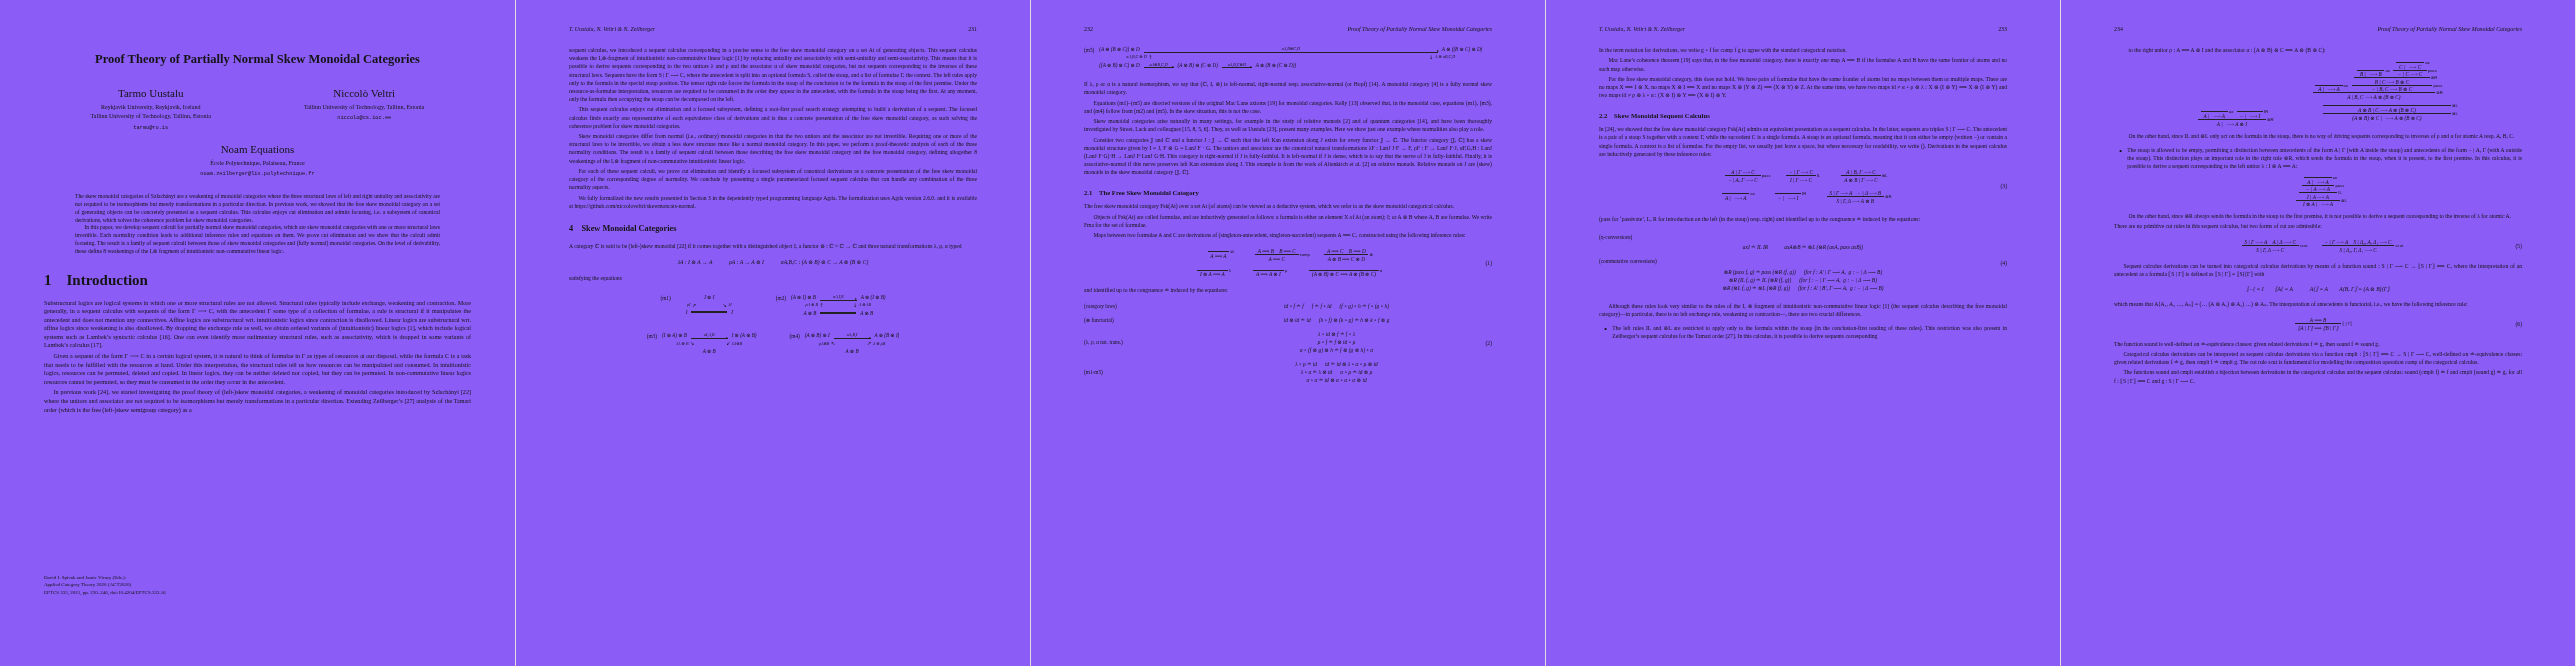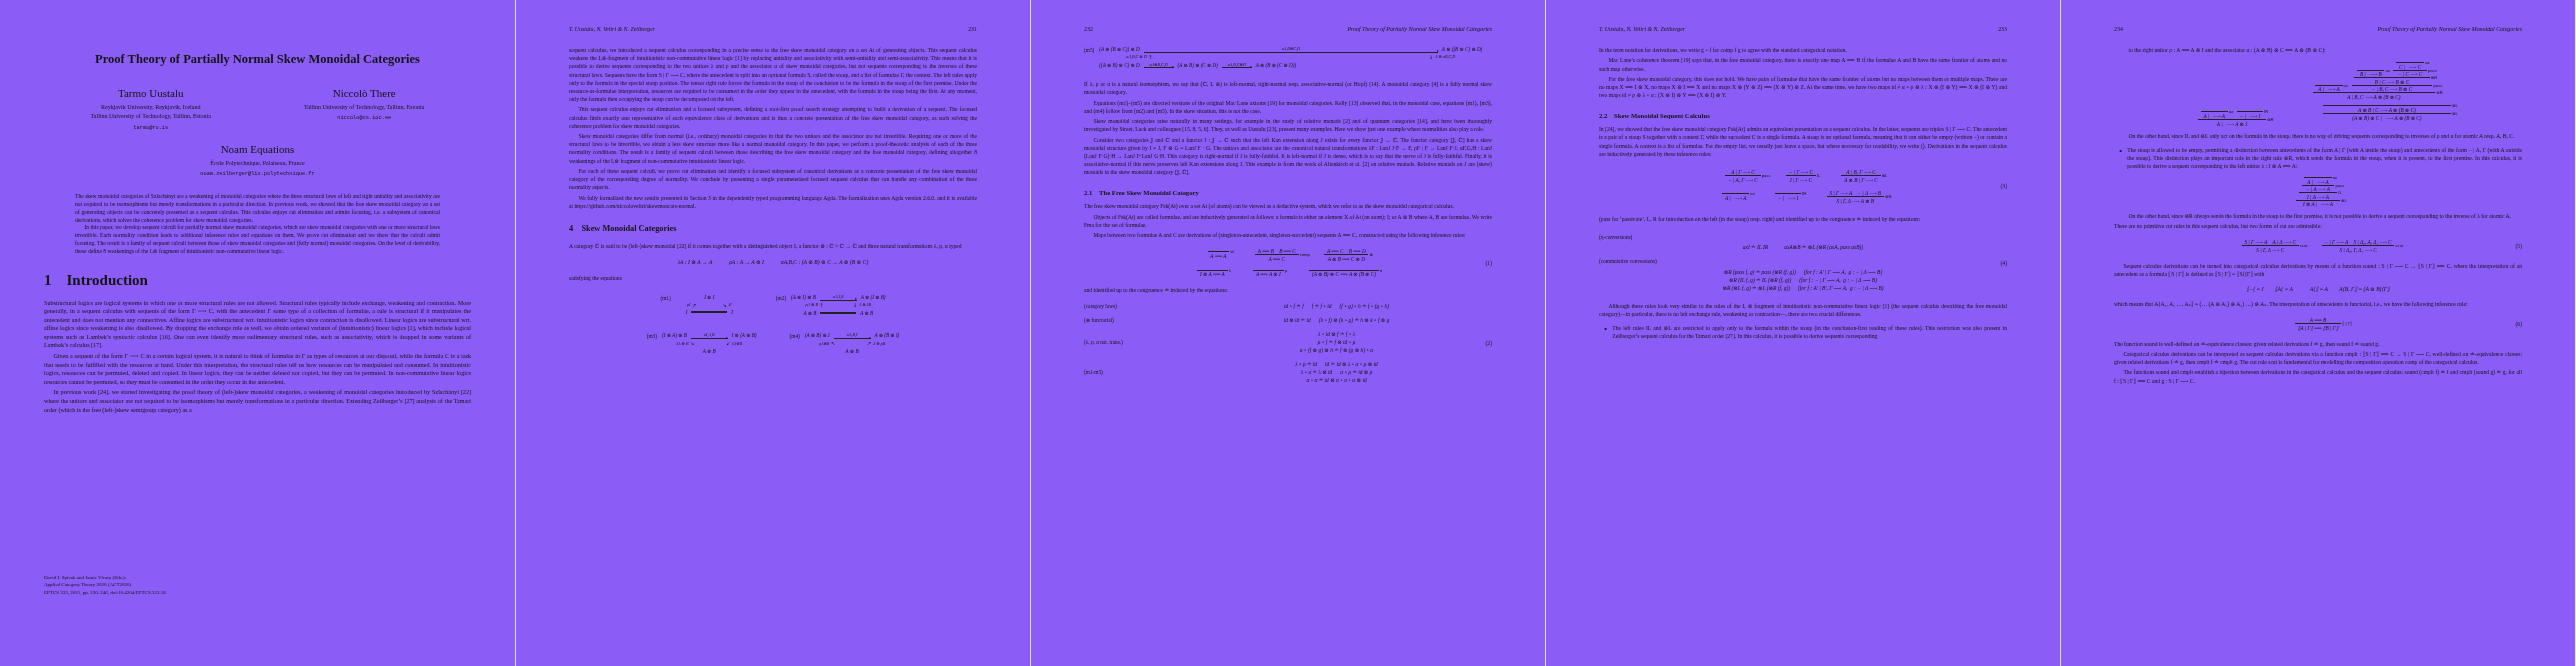--- a/index.html
+++ b/index.html
@@ -96,21 +96,21 @@
   <div class="p1pad">
     <div class="title">Proof Theory of Partially Normal Skew Monoidal Categories</div>
     <div class="authrow">
       <div class="auth">
         <div class="an">Tarmo Uustalu</div>
         <div class="af">Reykjavik University, Reykjavik, Iceland</div>
         <div class="af">Tallinn University of Technology, Tallinn, Estonia</div>
         <div class="ae">tarmo@ru.is</div>
       </div>
       <div class="auth">
-        <div class="an">Niccolò There</div>
+        <div class="an">Niccolò Veltri</div>
         <div class="af">Tallinn University of Technology, Tallinn, Estonia</div>
         <div class="ae">niccolo@cs.ioc.ee</div>
       </div>
     </div>
     <div class="auth center">
       <div class="an">Noam Equations</div>
       <div class="af">École Polytechnique, Palaiseau, France</div>
       <div class="ae">noam.zeilberger@lix.polytechnique.fr</div>
     </div>
     <div class="abstract">

